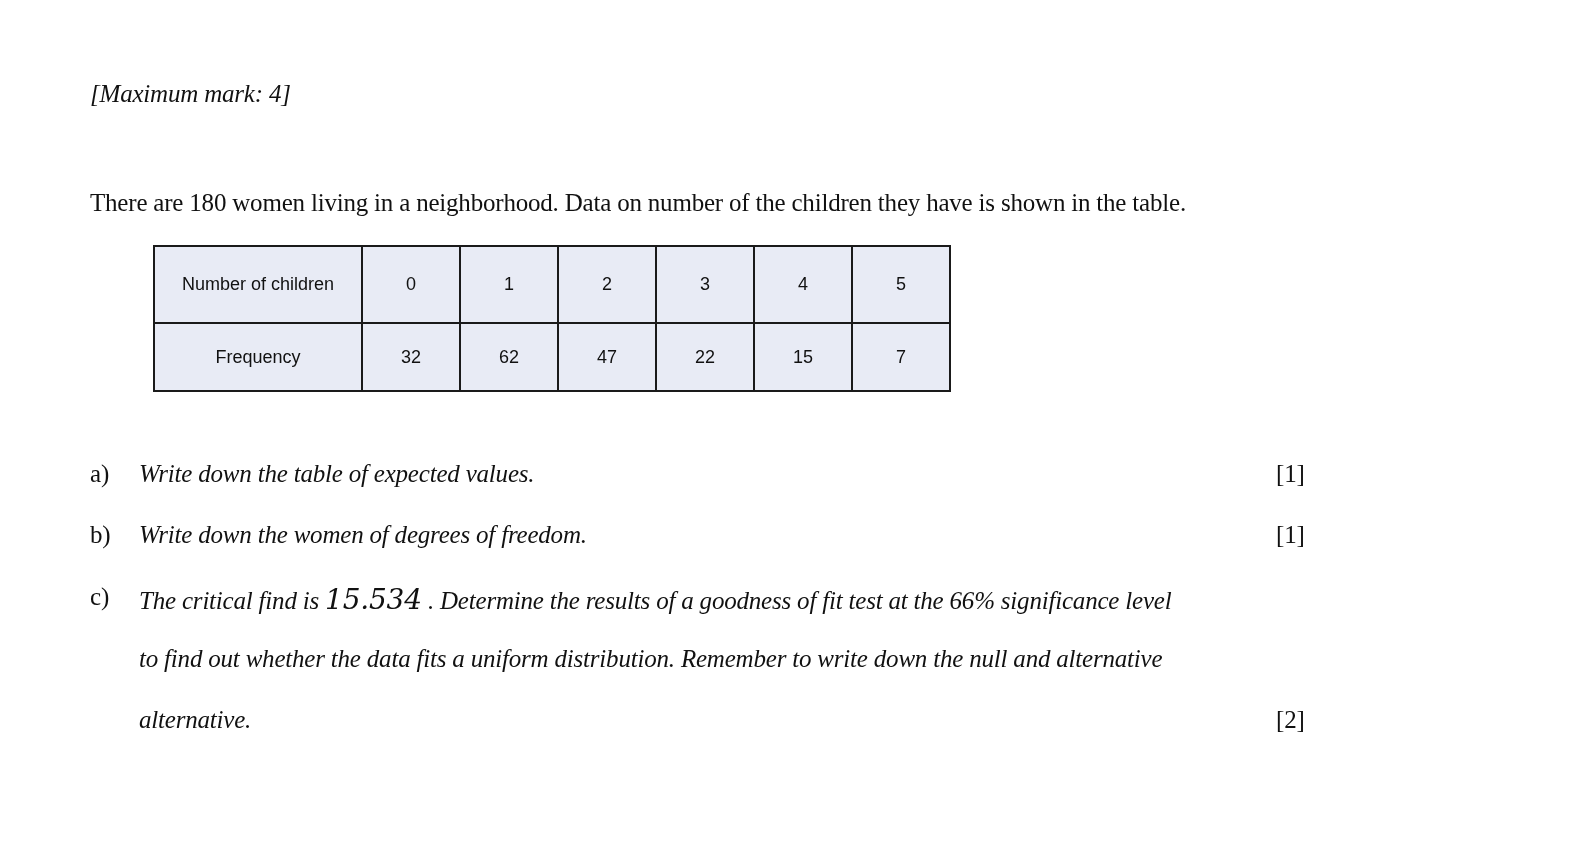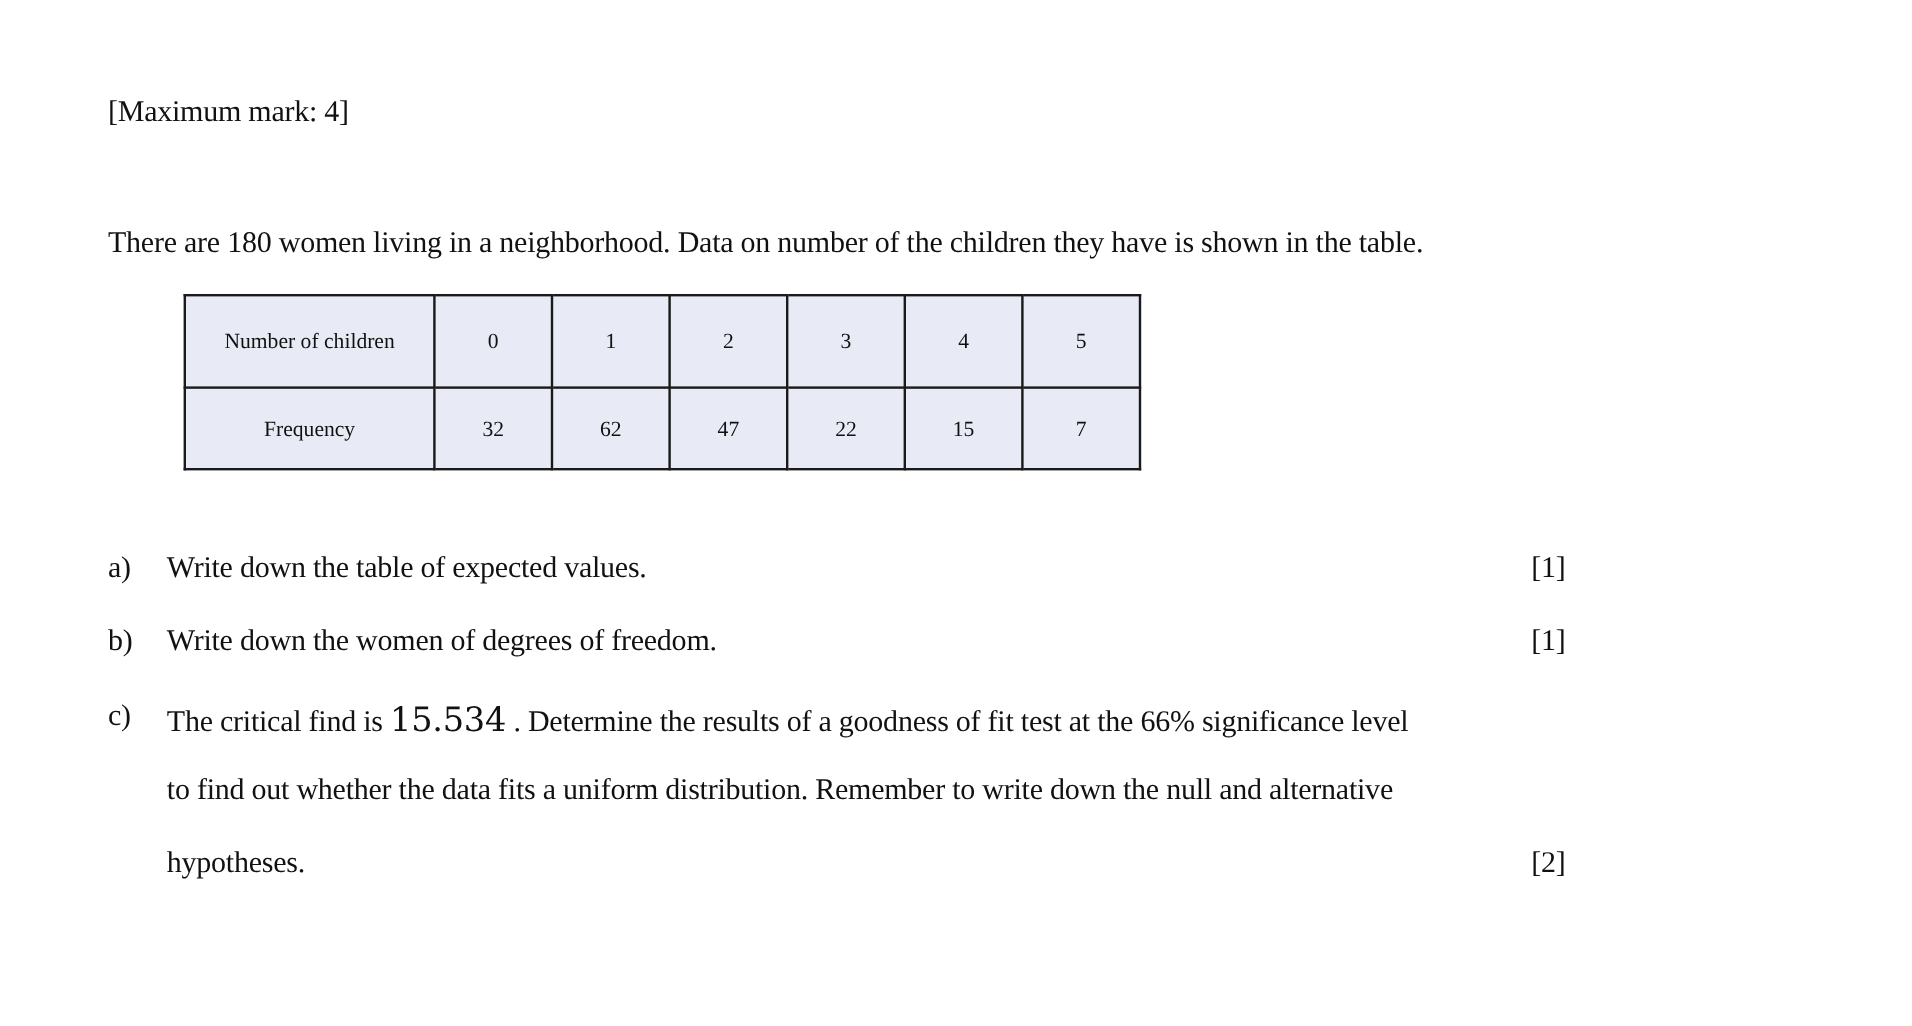--- a/index.html
+++ b/index.html
@@ -11,45 +11,45 @@
       width: 1593px;
       height: 855px;
       position: relative;
       overflow: hidden;
       font-family: "Liberation Serif", "DejaVu Serif", serif;
       color: #111111;
     }
     .abs { position: absolute; white-space: nowrap; }
     .serif { font-family: "Liberation Serif", "DejaVu Serif", serif; font-size: 25px; letter-spacing: -0.2px; }
 
-    #max-mark { left: 90px; top: 80px; }
+    #max-mark { left: 90px; top: 80px; font-style: italic; }
     #intro { left: 90px; top: 167px; margin-top: 22px; }
 
     table.data-table {
       position: absolute;
       left: 153px;
       top: 245px;
       border-collapse: collapse;
-      font-family: Liberation Serif, serif;
+      font-family: Liberation Sans, sans-serif;
       font-size: 18px;
       color: #111;
     }
     table.data-table td {
       border: 2px solid #1a1a1a;
       background: #e8ebf5;
       text-align: center;
       padding: 0;
     }
     table.data-table tr.r1 td { height: 75px; }
     table.data-table tr.r2 td { height: 66px; text-align: center; }
     table.data-table td.hdr { width: 206px; }
     table.data-table td.val { width: 96px; }
 
     .q-label { left: 90px; }
-    .q-text { left: 139px; }
+    .q-text { left: 139px; font-style: italic; }
     .q-mark { left: 1276px; }
 
     #qa-label, #qa-text, #qa-mark { top: 460px; }
     #qb-label, #qb-text, #qb-mark { top: 521px; }
     #qc-label, #qc-line1 { top: 583px; }
     #qc-line2 { top: 645px; }
     #qc-line3, #qc-mark { top: 706px; }
     .num { font-family: "DejaVu Serif", serif; font-size: 28px; }
   </style>
 </head>
@@ -86,14 +86,14 @@
 <div id="qa-text" class="abs serif q-text">Write down the table of expected values.</div>
 <div id="qa-mark" class="abs serif q-mark">[1]</div>
 
 <div id="qb-label" class="abs serif q-label">b)</div>
 <div id="qb-text" class="abs serif q-text">Write down the women of degrees of freedom.</div>
 <div id="qb-mark" class="abs serif q-mark">[1]</div>
 
 <div id="qc-label" class="abs serif q-label">c)</div>
 <div id="qc-line1" class="abs serif q-text"><span>The critical find is </span><span class="num">15.534</span><span> . Determine the results of a goodness of fit test at the 66% significance level</span></div>
 <div id="qc-line2" class="abs serif q-text">to find out whether the data fits a uniform distribution. Remember to write down the null and alternative</div>
-<div id="qc-line3" class="abs serif q-text">hypotheses.</div>
+<div id="qc-line3" class="abs serif q-text">alternative.</div>
 <div id="qc-mark" class="abs serif q-mark">[2]</div>
 
 </body></html>

